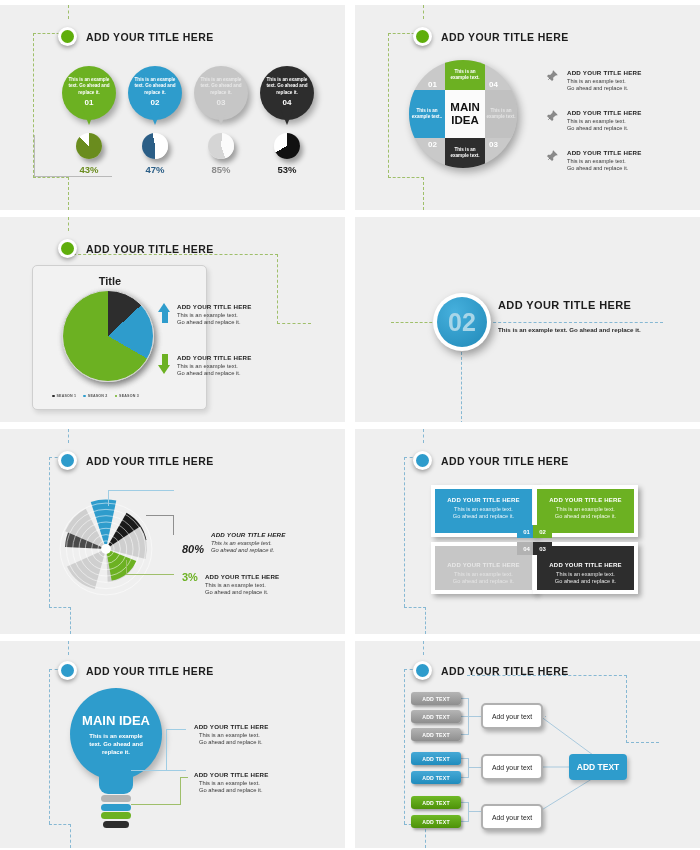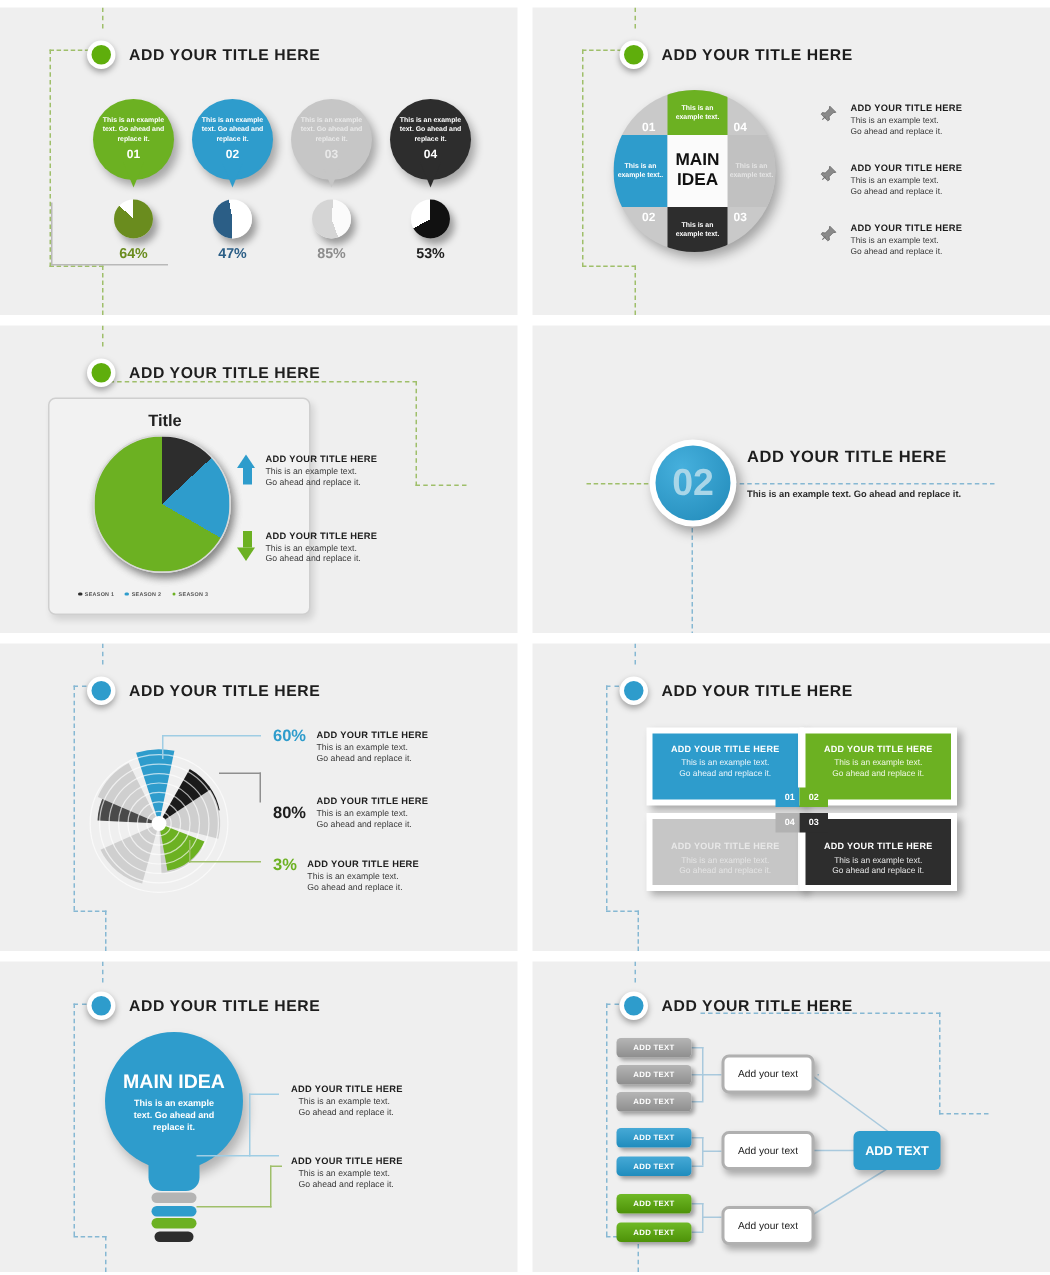--- a/index.html
+++ b/index.html
@@ -238,21 +238,21 @@
     </div>
 
     <div class="drop-wrap" style="left:62px;top:61px;">
       <div class="drop c1">
         <div class="dtxt">This is an example text. Go ahead and replace it.</div>
         <div class="dnum">01</div>
       </div>
     </div>
     <div style="position:absolute;left:68px;top:128px;width:42px;">
       <div class="minipie" style="background:conic-gradient(#6a8c1e 0% 87%, #ffffff 87% 100%);"></div>
-      <div class="pct" style="color:#6a8c1e">64%</div>
+      <div class="pct" style="color:#6a8c1e">43%</div>
     </div>
 
     <div class="drop-wrap" style="left:128px;top:61px;">
       <div class="drop c2">
         <div class="dtxt">This is an example text. Go ahead and replace it.</div>
         <div class="dnum">02</div>
       </div>
     </div>
     <div style="position:absolute;left:134px;top:128px;width:42px;">
       <div class="minipie" style="background:conic-gradient(from 180deg,#2b5e86 0% 47%, #ffffff 47% 100%);"></div>
@@ -492,32 +492,22 @@
       </g>
     </svg>
 
     <div class="dl h-b" style="left:108px;top:61px;width:66px;border-top:1px solid #9fcde4;"></div>
     <div class="dl v-b" style="left:108px;top:61px;height:16px;border-left:1px solid #9fcde4;"></div>
     <div class="dl h-k" style="left:146px;top:86px;width:28px;border-top:1px solid #8f8f8f;"></div>
     <div class="dl v-k" style="left:173px;top:86px;height:20px;border-left:1px solid #8f8f8f;"></div>
     <div class="dl h-g" style="left:126px;top:145px;width:48px;border-top:1px solid #9fbf6a;"></div>
     <div class="dl v-g" style="left:126px;top:131px;height:15px;border-left:1px solid #9fbf6a;"></div>
 
-    <div style="position:absolute;left:182px;top:56px;display:flex;gap:7px;align-items:flex-start;">
-      <div class="pctl" style="color:#2e9ccc;">60%</div>
-      <div style="margin-top:2px;">
-        <div class="wtit">ADD YOUR TITLE HERE</div>
-        <div class="wbody">
-          <span>This is an example text.</span><br>
-          <span>Go ahead and replace it.</span>
-        </div>
-      </div>
-    </div>
-
-    <div style="position:absolute;left:182px;top:100px;display:flex;gap:7px;align-items:center;">
+
+    <div style="position:absolute;left:182px;top:100px;display:flex;gap:7px;align-items:flex-end;font-style:italic;">
       <div class="pctl" style="color:#1d1d1d;">80%</div>
       <div style="margin-top:2px;">
         <div class="wtit">ADD YOUR TITLE HERE</div>
         <div class="wbody">
           <span>This is an example text.</span><br>
           <span>Go ahead and replace it.</span>
         </div>
       </div>
     </div>
 

